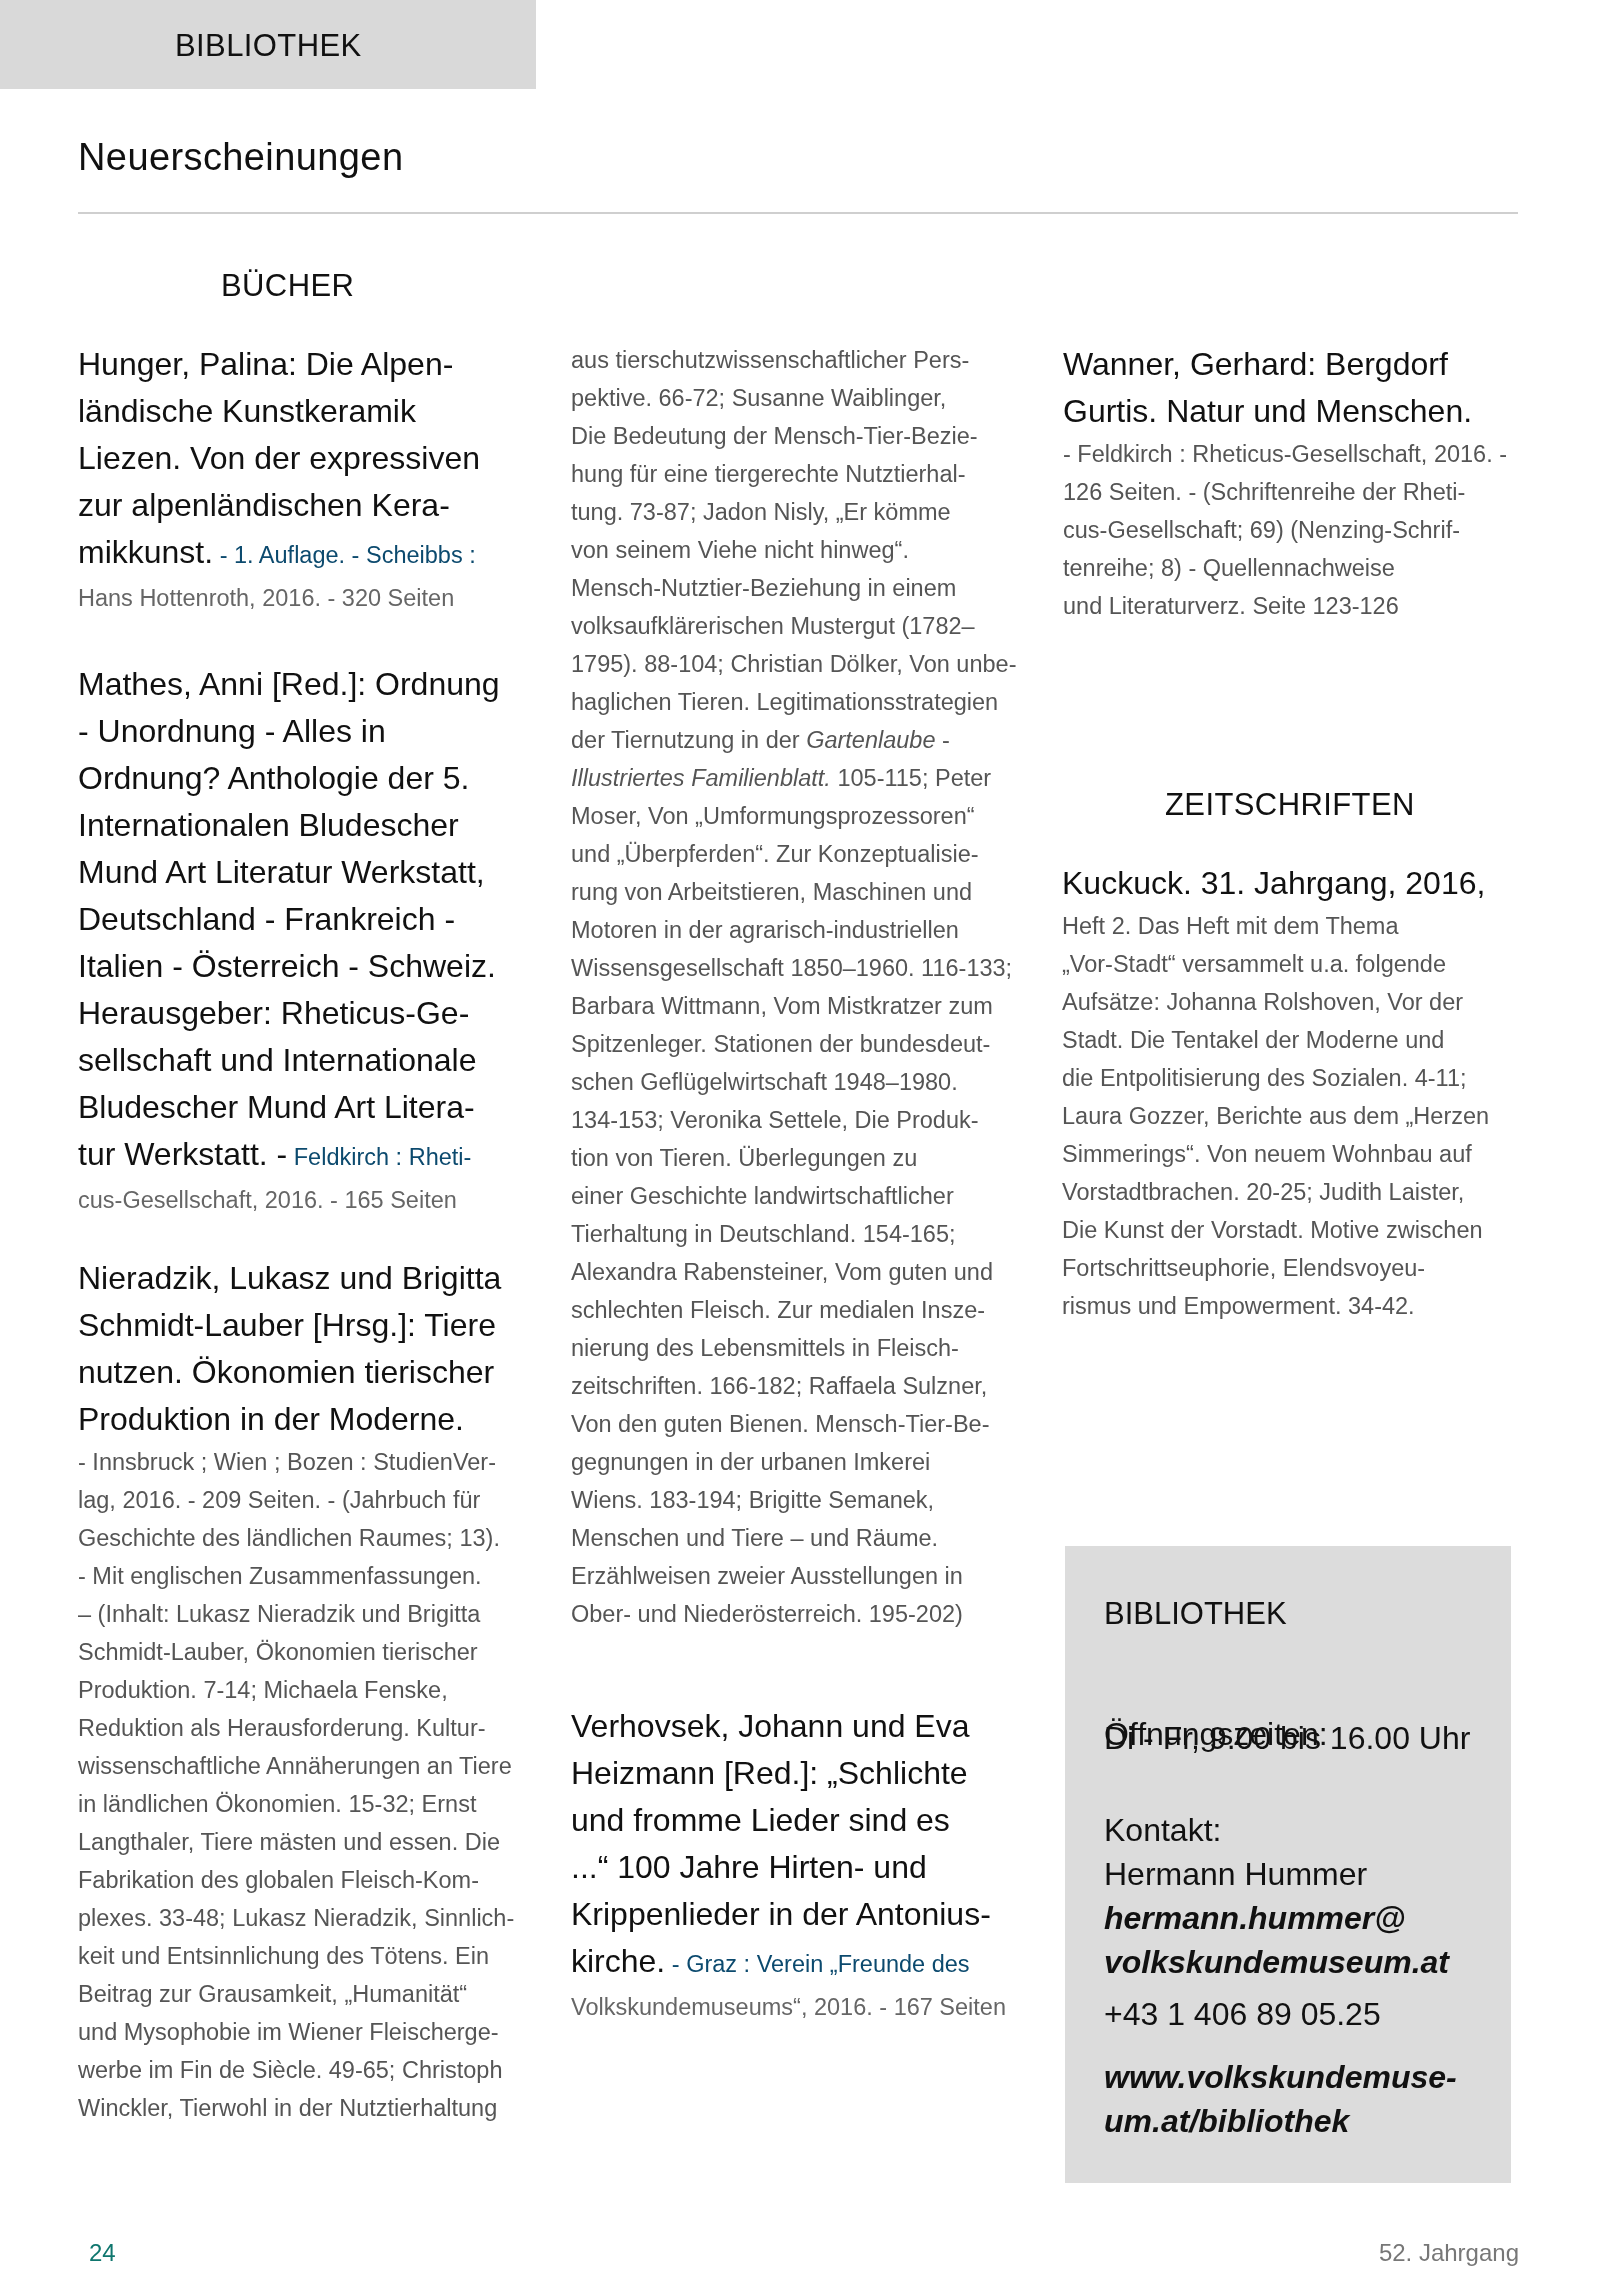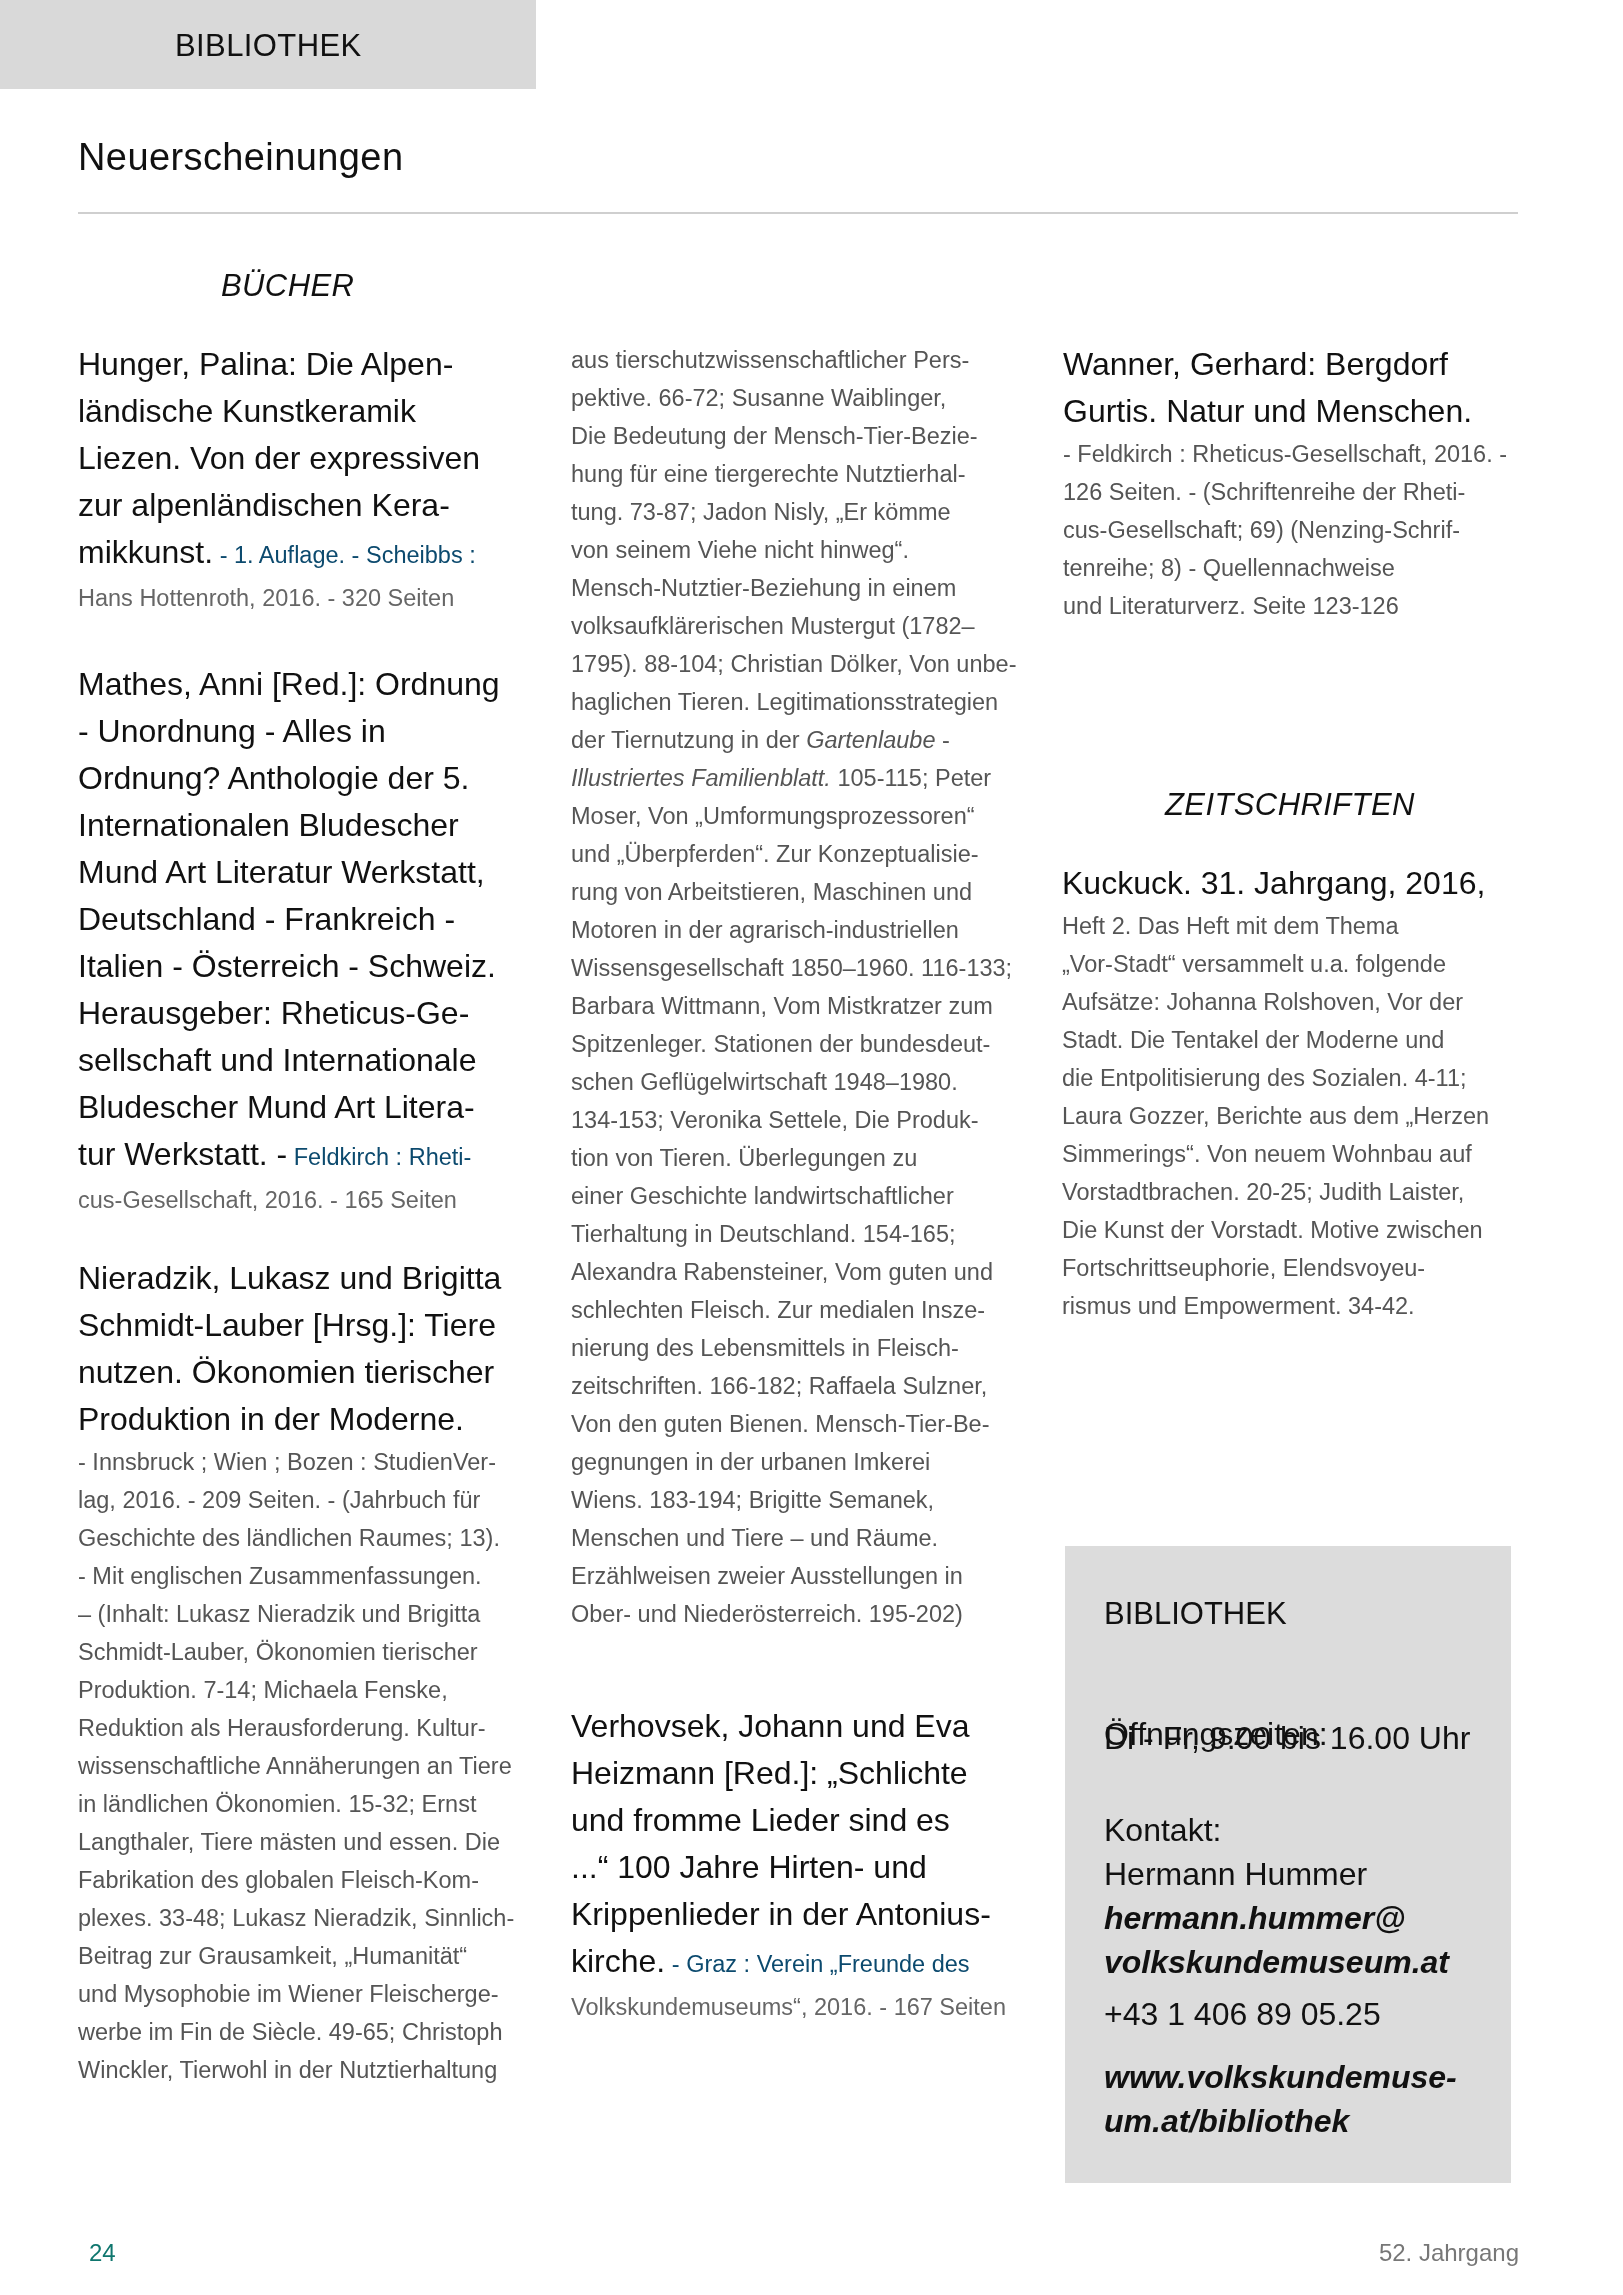--- a/index.html
+++ b/index.html
@@ -9,21 +9,21 @@
   .header-band { position: absolute; left: 0; top: 0; width: 536px; height: 89px;
                  background: #d9d9d9; }
   .header-band .label { position: absolute; left: 175px; top: 28px; font-size: 31px;
                         letter-spacing: 0.4px; color: #111; }
 
   .page-title { position: absolute; left: 78px; top: 136px; font-size: 38px;
                 font-weight: 300; color: #111; letter-spacing: 0.4px; }
   .title-rule { position: absolute; left: 78px; top: 212px; width: 1440px; height: 2.4px;
                 background: #cfcfcf; }
 
-  .section-heading { position: absolute; font-size: 31px; color: #111; letter-spacing: 0.4px; font-style: italic; }
+  .section-heading { position: absolute; font-size: 31px; color: #111; letter-spacing: 0.4px; }
 
   .entry { position: absolute; }
   .line { white-space: nowrap; display: block; }
   .t-main { font-size: 32px; line-height: 47px; color: #111; }
   .t-meta { font-size: 23.5px; line-height: 39px; color: #666; }
   .t-meta-inline { font-size: 23.5px; color: #0c4a6e; }
   .t-body { font-size: 23.5px; line-height: 38px; color: #555; }
   .it { font-style: italic; }
 
   .info-box { position: absolute; left: 1065px; top: 1546px; width: 446px; height: 637px;
@@ -81,20 +81,21 @@
   <span class="line t-body">-  Mit englischen Zusammenfassungen.</span>
   <span class="line t-body">– (Inhalt: Lukasz Nieradzik und Brigitta</span>
   <span class="line t-body">Schmidt-Lauber, Ökonomien tierischer</span>
   <span class="line t-body">Produktion. 7-14; Michaela Fenske,</span>
   <span class="line t-body">Reduktion als Herausforderung. Kultur-</span>
   <span class="line t-body">wissenschaftliche Annäherungen an Tiere</span>
   <span class="line t-body">in ländlichen Ökonomien. 15-32; Ernst</span>
   <span class="line t-body">Langthaler, Tiere mästen und essen. Die</span>
   <span class="line t-body">Fabrikation des globalen Fleisch-Kom-</span>
   <span class="line t-body">plexes. 33-48; Lukasz Nieradzik, Sinnlich-</span>
+  <span class="line t-body">keit und Entsinnlichung des Tötens. Ein</span>
   <span class="line t-body">Beitrag zur Grausamkeit, „Humanität“</span>
   <span class="line t-body">und Mysophobie im Wiener Fleischerge-</span>
   <span class="line t-body">werbe im Fin de Siècle. 49-65; Christoph</span>
   <span class="line t-body">Winckler, Tierwohl in der Nutztierhaltung</span>
 </div>
 
 <div class="entry" style="left:571px; top:341px;">
   <span class="line t-body">aus tierschutzwissenschaftlicher Pers-</span>
   <span class="line t-body">pektive. 66-72; Susanne Waiblinger,</span>
   <span class="line t-body">Die Bedeutung der Mensch-Tier-Bezie-</span>

